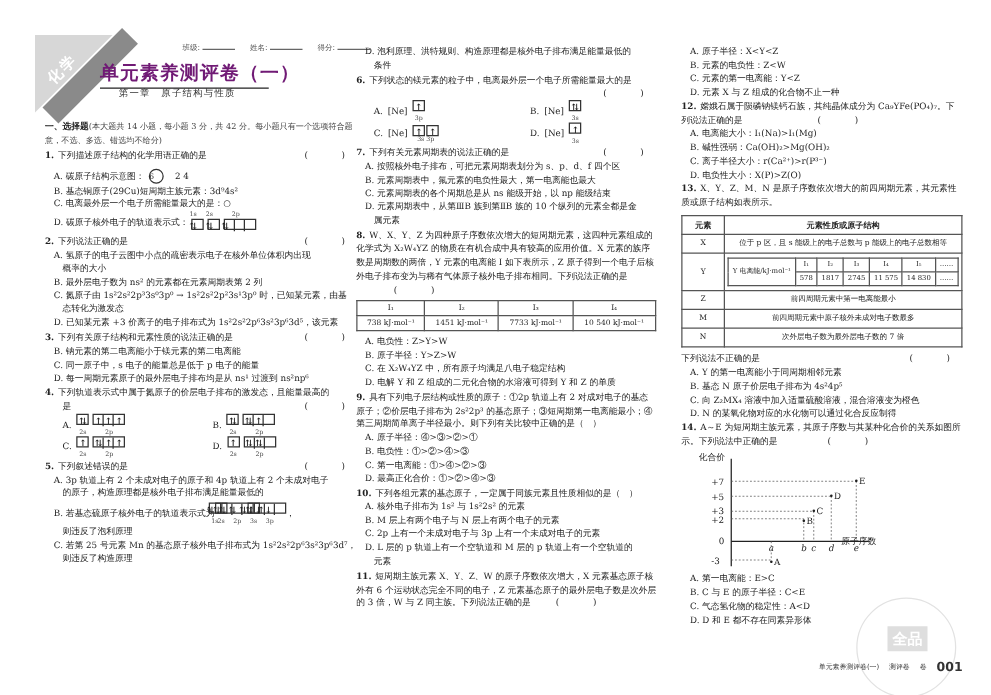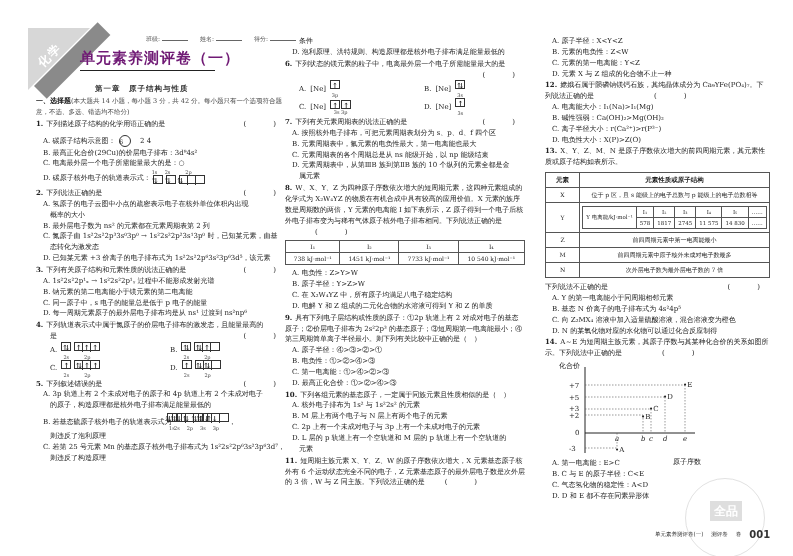--- a/index.html
+++ b/index.html
@@ -11,21 +11,21 @@
   .col3 { left: 545px; width: 225px; }
 
   
   .subject-tab { position: absolute; left: 28px; top: 28px; width: 62px; height: 62px; }
   .subject-tab .band { position: absolute; left: 0; top: 0; width: 90px; height: 18px; background: #8a8a8a; transform: rotate(-45deg); transform-origin: 0 0; top: 58px; left: 6px; }
   .subject-tab .tri { position: absolute; left: 0; top: 0; width: 0; height: 0; border-top: 62px solid #d7d7d7; border-right: 62px solid transparent; }
   .subject-tab .label { position: absolute; left: 8px; top: 18px; color: #fff; font-family: "DejaVu Sans", sans-serif; font-size: 12px; font-weight: bold; transform: rotate(-45deg); letter-spacing: 2px; }
   .fields { position: absolute; left: 146px; top: 34px; font-family: "DejaVu Sans", sans-serif; font-size: 6px; color: #555; display: flex; gap: 12px; }
   .fields .f span.line { display: inline-block; width: 26px; border-bottom: 1px solid #666; margin-left: 2px; }
   .title { position: absolute; left: 80px; top: 47px; width: 135px; font-family: "DejaVu Sans", sans-serif; font-weight: bold; font-size: 15px; color: #701a75; border-bottom: 1.5px solid #222; letter-spacing: 1px; white-space: nowrap; text-align: center; }
-  .chapter { position: absolute; left: 95px; top: 83px; font-family: "DejaVu Sans", sans-serif; font-size: 7.5px; color: #333; letter-spacing: 1px; font-weight: bold; }
+  .chapter { position: absolute; left: 95px; top: 69px; font-family: "DejaVu Sans", sans-serif; font-size: 7.5px; color: #333; letter-spacing: 1px; }
 
   .sec-head { font-weight: bold; }
   .sec-note { color: #444; font-size: 6.5px; }
   .q { margin-top: 1px; position: relative; }
   .q .num { font-weight: bold; margin-right: 3px; }
   .paren { float: right; letter-spacing: 10px; }
   .opt { padding-left: 14px; text-indent: -7px; }
   .opt.cont { text-indent: 0; }
 
   .orb { display: inline-block; vertical-align: middle; }
@@ -77,21 +77,21 @@
 
   <div class="q">
     <span class="paren">(　)</span>
     <span class="num">1.</span><span>下列描述原子结构的化学用语正确的是</span>
   </div>
   <div class="opt" style="margin-top:4px;">
     <span>A. 碳原子结构示意图：</span>
     <span class="atom"><span class="nuc">6</span></span>
     <span>2 4</span>
   </div>
-  <div class="opt">B. 最高正化合价(29Cu)的价层电子排布：3d⁹4s²</div>
+  <div class="opt">B. 基态铜原子(29Cu)短周期主族元素：3d⁹4s²</div>
   <div class="opt">C. 电离最外层一个电子所需能量最大的是：○</div>
   <div class="opt">
     <span>D. 碳原子核外电子的轨道表示式：</span>
     <span class="orb">
       <span class="row">
         <span><span class="lbl" style="display:block">1s</span><span class="box">
               <i>⇅</i>
             </span></span>
         <span><span class="lbl" style="display:block">2s</span><span class="box">
               <i>⇅</i>
@@ -113,21 +113,20 @@
   <div class="opt cont">概率的大小</div>
   <div class="opt">B. 最外层电子数为 ns² 的元素都在元素周期表第 2 列</div>
   <div class="opt">C. 氮原子由 1s²2s²2p³3s⁰3p⁰ → 1s²2s²2p²3s¹3p⁰ 时，已知某元素，由基</div>
   <div class="opt cont">态转化为激发态</div>
   <div class="opt">D. 已知某元素 +3 价离子的电子排布式为 1s²2s²2p⁶3s²3p⁶3d⁵，该元素</div>
 
   <div class="q">
     <span class="paren">(　)</span>
     <span class="num">3.</span><span>下列有关原子结构和元素性质的说法正确的是</span>
   </div>
-  <div class="opt">A. 1s²2s²2p¹ₓ → 1s²2s²2p¹ᵧ 过程中不能形成发射光谱</div>
   <div class="opt">B. 钠元素的第二电离能小于镁元素的第二电离能</div>
   <div class="opt">C. 同一原子中，s 电子的能量总是低于 p 电子的能量</div>
   <div class="opt">D. 每一周期元素原子的最外层电子排布均是从 ns¹ 过渡到 ns²np⁶</div>
 
   <div class="q">
     <span class="num">4.</span><span>下列轨道表示式中属于氮原子的价层电子排布的激发态，且能量最高的</span>
   </div>
   <div class="opt cont">
     <span class="paren">(　)</span>
     <span>是</span>
@@ -226,22 +225,22 @@
               <i></i>
             </span><span class="lbl" style="display:block">3p</span></span>
     </span></span><span>，</span>
   </div>
   <div class="opt cont">则违反了泡利原理</div>
   <div class="opt">C. 若第 25 号元素 Mn 的基态原子核外电子排布式为 1s²2s²2p⁶3s²3p⁶3d⁷，</div>
   <div class="opt cont">则违反了构造原理</div>
 </div>
 
 <div class="col col2" style="top:36px;">
+  <div class="opt">D. 泡利原理、洪特规则、构造原理都是核外电子排布满足能量最低的</div>
   <div class="opt cont">条件</div>
-  <div class="opt">D. 泡利原理、洪特规则、构造原理都是核外电子排布满足能量最低的</div>
 
   <div class="q">
     <span class="num">6.</span><span>下列状态的镁元素的粒子中，电离最外层一个电子所需能量最大的是</span>
   </div>
   <div style="text-align:right;"><span class="paren" style="float:none;">(　)</span></div>
   <div class="orb-grid" style="gap:30px;">
     <div class="cell" style="width:95px;">
       <span>A.</span>
       <span>[Ne]</span>
       <span class="orb"><span class="box">
@@ -402,21 +401,21 @@
       <td>N</td>
       <td>次外层电子数为最外层电子数的 7 倍</td>
     </tr>
   </tbody>
     </table>
   <div>
     <span class="paren">(　)</span>
     <span>下列说法不正确的是</span>
   </div>
   <div class="opt">A. Y 的第一电离能小于同周期相邻元素</div>
-  <div class="opt">B. 基态 N 价离子的电子排布式为 4s²4p⁵</div>
+  <div class="opt">B. 基态 N 原子价层电子排布为 4s²4p⁵</div>
   <div class="opt">C. 向 Z₂MX₄ 溶液中加入适量硫酸溶液，混合溶液变为橙色</div>
   <div class="opt">D. N 的某氧化物对应的水化物可以通过化合反应制得</div>
 
   <div class="q">
     <span class="num">14.</span><span>A～E 为短周期主族元素，其原子序数与其某种化合价的关系如图所示。下列说法中正确的是</span><span class="paren" style="float:none; margin-left:40px;">(　)</span>
   </div>
 
   <div class="chart">
     <svg width="200" height="95" viewBox="0 0 200 95" style="font-family:'DejaVu Serif',serif; font-size:6px;">
 
@@ -441,21 +440,21 @@
     <span style="position:absolute;left:30px;top:67px;">0</span>
     <span style="position:absolute;left:24px;top:50px;">+2</span>
     <span style="position:absolute;left:24px;top:43px;">+3</span>
     <span style="position:absolute;left:24px;top:32px;">+5</span>
     <span style="position:absolute;left:24px;top:20px;">+7</span>
     <span style="position:absolute;left:70px;top:73px;font-style:italic;">a</span>
     <span style="position:absolute;left:96px;top:73px;font-style:italic;">b</span>
     <span style="position:absolute;left:104px;top:73px;font-style:italic;">c</span>
     <span style="position:absolute;left:118px;top:73px;font-style:italic;">d</span>
     <span style="position:absolute;left:138px;top:73px;font-style:italic;">e</span>
-    <span style="position:absolute;left:128px;top:96px;">原子序数</span>
+    <span style="position:absolute;left:128px;top:67px;">原子序数</span>
     <span style="position:absolute;left:70px;top:84px;">•<span>A</span></span>
     <span style="position:absolute;left:96px;top:51px;">•<span>B</span></span>
     <span style="position:absolute;left:104px;top:43px;">•<span>C</span></span>
     <span style="position:absolute;left:118px;top:31px;">•<span>D</span></span>
     <span style="position:absolute;left:138px;top:19px;">•<span>E</span></span>
   </div>
 
   <div class="opt">A. 第一电离能：E&gt;C</div>
   <div class="opt">B. C 与 E 的原子半径：C&lt;E</div>
   <div class="opt">C. 气态氢化物的稳定性：A&lt;D</div>

